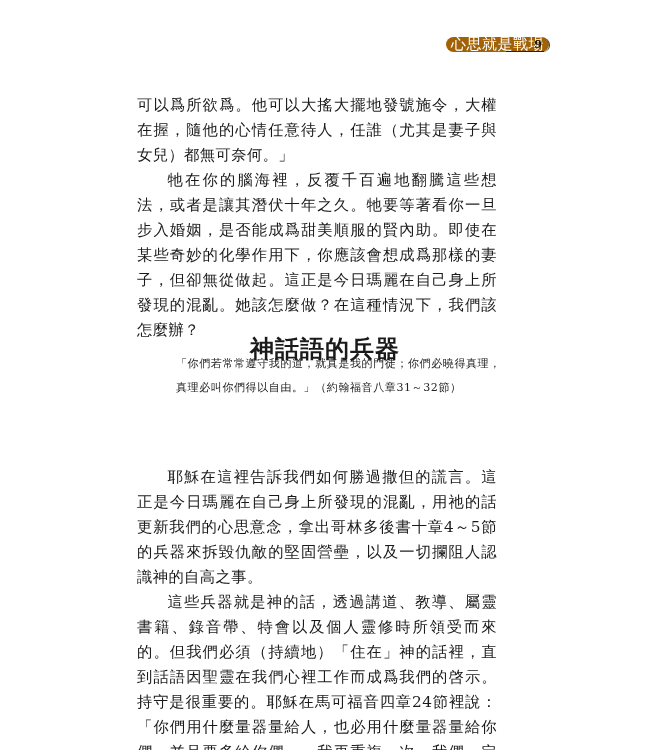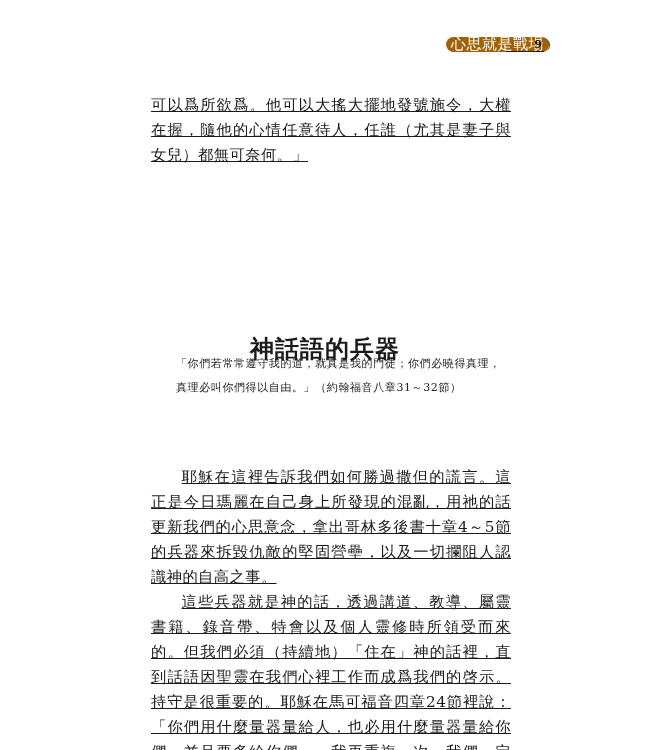--- a/index.html
+++ b/index.html
@@ -22,24 +22,23 @@
     position: absolute; left: 60px; right: 12px; top: 14px; border-top: 1px solid #222;
   }
   .header .pageno {
     position: absolute; right: 14px; top: 0; font-size: 11px; font-weight: bold; line-height: 15px;
   }
   .header .curl {
     position: absolute; right: 6px; top: 1px; width: 6px; height: 14px;
     border-right: 1px solid #333; border-radius: 0 8px 8px 0;
   }
   .body-text {
-    position: absolute; left: 151px; width: 360px;
+    position: absolute; left: 137px; width: 360px;
     font-size: 15.3px; line-height: 25px; letter-spacing: 0.4px;
     text-align: justify;
-    text-decoration: underline;
   }
   .p { margin: 0; }
   .indent { text-indent: 2em; }
   #block1 { top: 93px; }
   .heading {
     position: absolute; left: 0; width: 650px; top: 333px; text-align: center;
     font-family: "DejaVu Sans", sans-serif; font-weight: bold; font-size: 24px; letter-spacing: 1px;
   }
   .quote {
     position: absolute; left: 176px; width: 335px; top: 352px;
@@ -52,20 +51,21 @@
 
 <div class="header">
   <span class="badge">心思就是戰場</span>
   <span class="rule"></span>
   <span class="pageno">9</span>
   <span class="curl"></span>
 </div>
 
 <div class="body-text" id="block1">
   <p class="p">可以爲所欲爲。他可以大搖大擺地發號施令，大權在握，隨他的心情任意待人，任誰（尤其是妻子與女兒）都無可奈何。」</p>
+  <p class="p indent">牠在你的腦海裡，反覆千百遍地翻騰這些想法，或者是讓其潛伏十年之久。牠要等著看你一旦步入婚姻，是否能成爲甜美順服的賢內助。即使在某些奇妙的化學作用下，你應該會想成爲那樣的妻子，但卻無從做起。這正是今日瑪麗在自己身上所發現的混亂。她該怎麼做？在這種情況下，我們該怎麼辦？</p>
 </div>
 
 <div class="heading">神話語的兵器</div>
 
 <div class="quote">「你們若常常遵守我的道，就真是我的門徒；你們必曉得真理，真理必叫你們得以自由。」（約翰福音八章31～32節）</div>
 
 <div class="body-text" id="block2">
   <p class="p indent">耶穌在這裡告訴我們如何勝過撒但的謊言。這正是今日瑪麗在自己身上所發現的混亂，用祂的話更新我們的心思意念，拿出哥林多後書十章4～5節的兵器來拆毀仇敵的堅固營壘，以及一切攔阻人認識神的自高之事。</p>
   <p class="p indent">這些兵器就是神的話，透過講道、教導、屬靈書籍、錄音帶、特會以及個人靈修時所領受而來的。但我們必須（持續地）「住在」神的話裡，直到話語因聖靈在我們心裡工作而成爲我們的啓示。持守是很重要的。耶穌在馬可福音四章24節裡說：「你們用什麼量器量給人，也必用什麼量器量給你們，並且要多給你們。」我再重複一次，我們一定要持續使用神的</p>
 </div>

